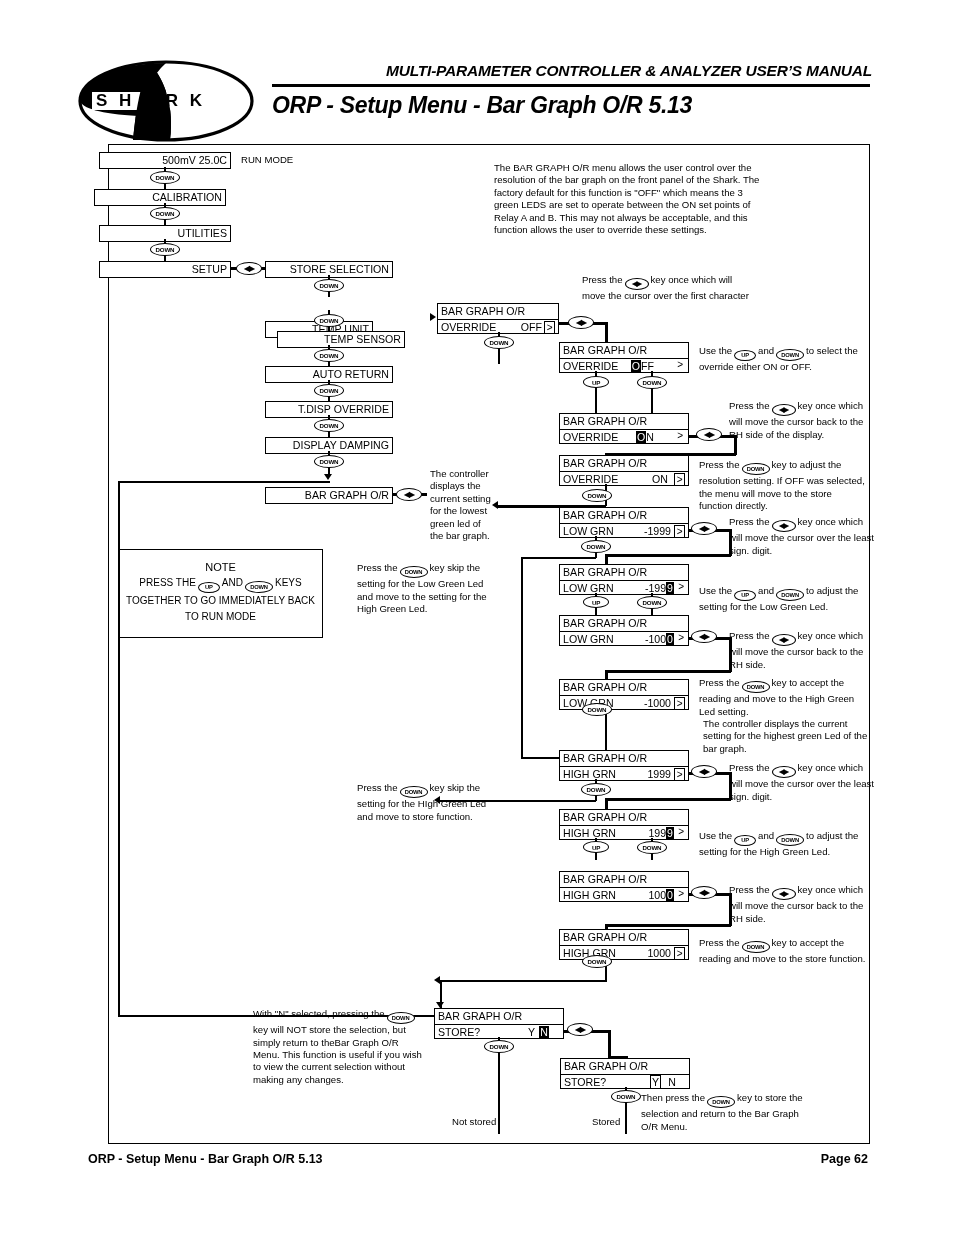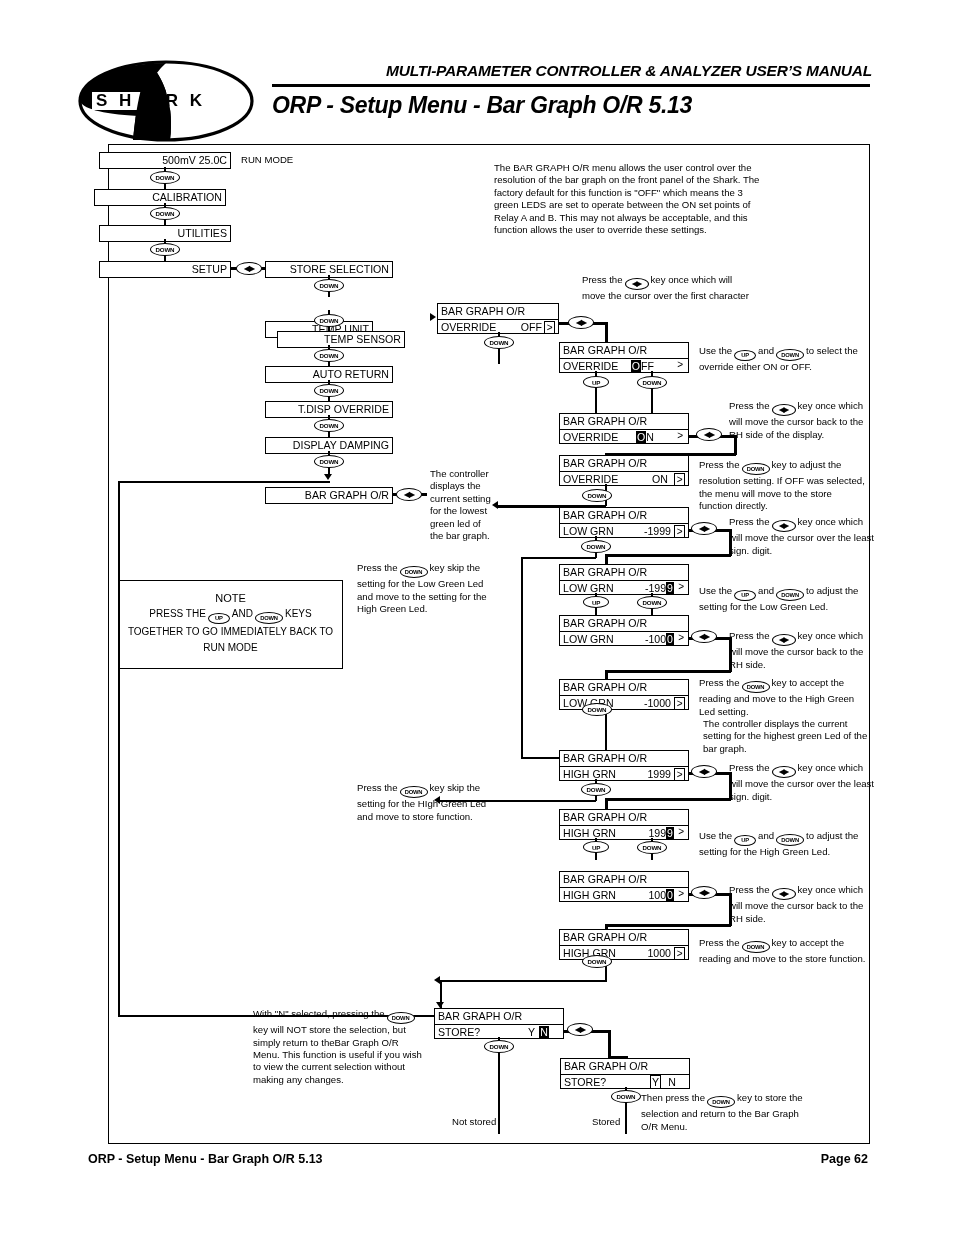--- a/index.html
+++ b/index.html
@@ -71,21 +71,21 @@
   .hl { position:absolute; background:#000; height:1.6px; }
   .vl { position:absolute; background:#000; width:1.6px; }
   .hl.thick { height:2.6px; }
   .vl.thick { width:2.6px; }
   .arr-l, .arr-r, .arr-d, .arr-u { position:absolute; width:0; height:0; }
   .arr-l { border-top:4px solid transparent; border-bottom:4px solid transparent; border-right:6px solid #000; }
   .arr-r { border-top:4px solid transparent; border-bottom:4px solid transparent; border-left:6px solid #000; }
   .arr-d { border-left:4px solid transparent; border-right:4px solid transparent; border-top:6px solid #000; }
 
   
-  #note { position:absolute; left:118px; top:580px; width:225px; height:89px; border:1.4px solid #000; }
+  #note { position:absolute; left:118px; top:549px; width:205px; height:89px; border:1.4px solid #000; }
   #note .ttl { text-align:center; font-size:11px; margin-top:11px; }
   #note .bd { text-align:center; font-size:10px; line-height:16px; margin-top:2px; padding:0 3px; }
 
   
   #footer { position:absolute; left:88px; top:1152px; width:780px; }
   #footer .l { position:absolute; left:0; top:0; font-size:12.5px; font-weight:bold; }
   #footer .r { position:absolute; right:0; top:0; font-size:12.5px; font-weight:bold; }
 </style>
 </head>
 <body>

